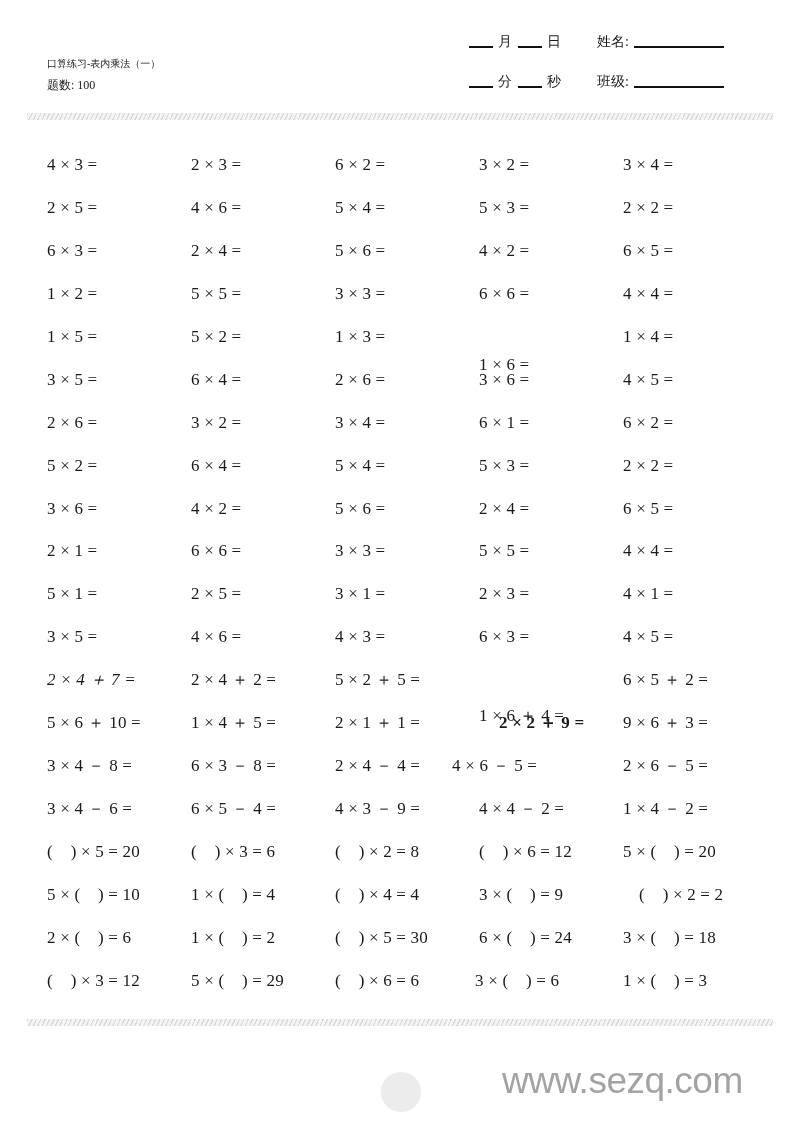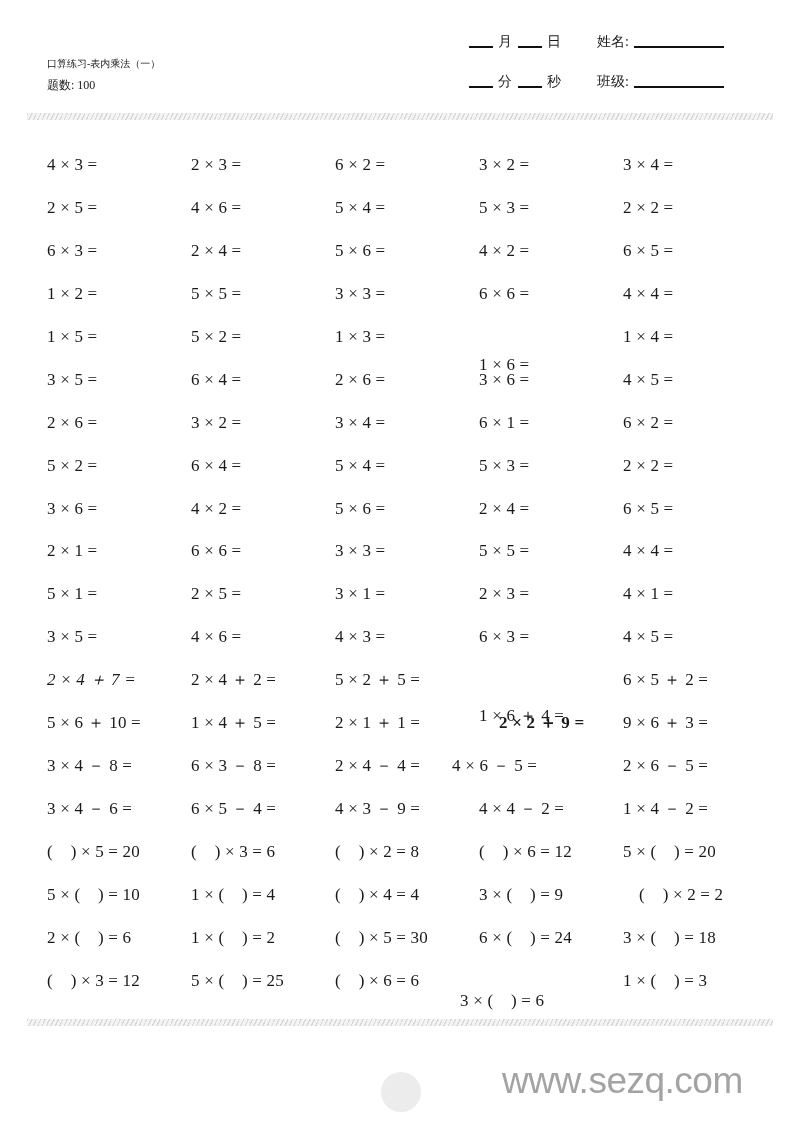--- a/index.html
+++ b/index.html
@@ -143,23 +143,23 @@
       <div class="prob" style="left: 191px; top: 885px;">1 × (    ) = 4</div>
       <div class="prob" style="left: 335px; top: 885px;">(    ) × 4 = 4</div>
       <div class="prob" style="left: 479px; top: 885px;">3 × (    ) = 9</div>
       <div class="prob" style="left: 623px; top: 885px; margin-left: 16px;">(    ) × 2 = 2</div>
       <div class="prob" style="left: 47px; top: 928px;">2 × (    ) = 6</div>
       <div class="prob" style="left: 191px; top: 928px;">1 × (    ) = 2</div>
       <div class="prob" style="left: 335px; top: 928px;">(    ) × 5 = 30</div>
       <div class="prob" style="left: 479px; top: 928px;">6 × (    ) = 24</div>
       <div class="prob" style="left: 623px; top: 928px;">3 × (    ) = 18</div>
       <div class="prob" style="left: 47px; top: 971px;">(    ) × 3 = 12</div>
-      <div class="prob" style="left: 191px; top: 971px;">5 × (    ) = 25</div>
+      <div class="prob" style="left: 191px; top: 971px;">5 × (    ) = 29</div>
       <div class="prob" style="left: 335px; top: 971px;">(    ) × 6 = 6</div>
-      <div class="prob" style="left: 460px; top: 971px; margin-top: 20px;">3 × (    ) = 6</div>
+      <div class="prob" style="left: 475px; top: 971px;">3 × (    ) = 6</div>
       <div class="prob" style="left: 623px; top: 971px;">1 × (    ) = 3</div>
     </div>
 
   <div class="hatch bottom"></div>
 
   <div class="footer-dot"></div>
   <div class="footer-url">www.sezq.com</div>
 </div>
 
 </body></html>

